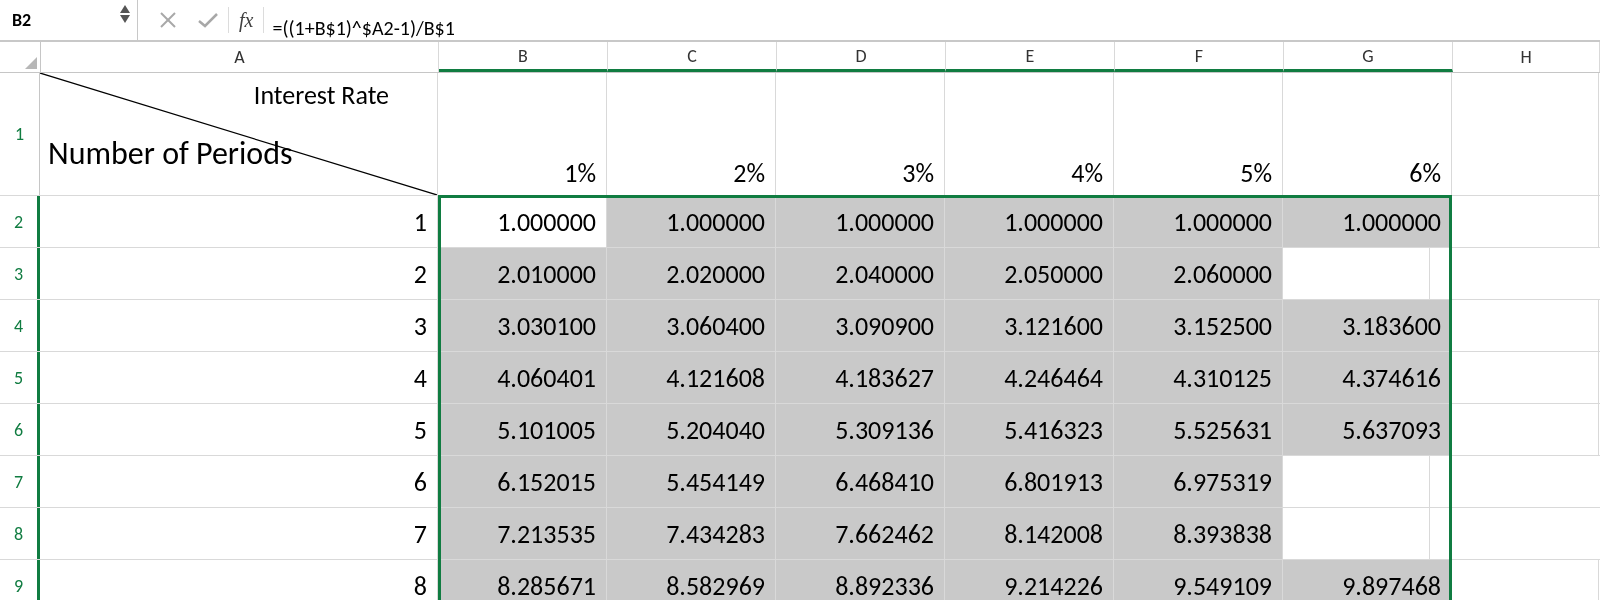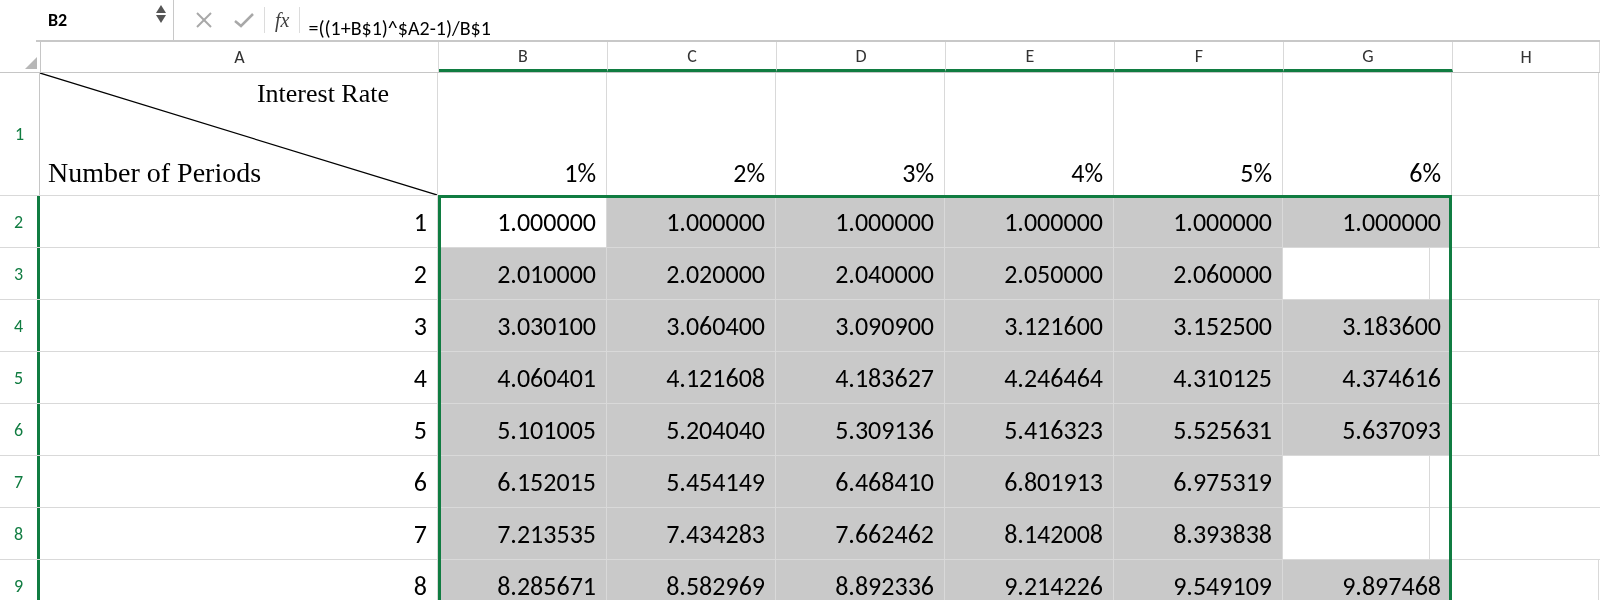--- a/index.html
+++ b/index.html
@@ -15,21 +15,20 @@
   }
 
   
   .formula-bar {
     display: flex;
     align-items: center;
     height: 40px;
     border-bottom: 2px solid #c8c8c8;
     background: #fff;
     font-size: 18px;
-    margin-left: 36px;
   }
   .name-box-wrap {
     display: flex;
     align-items: center;
     width: 138px;
     height: 100%;
     border-right: 1px solid #c8c8c8;
     padding-left: 12px;
     box-sizing: border-box;
     position: relative;
@@ -145,33 +144,32 @@
 
   
   .r1 { height: 122px; }
   .rN { height: 51px; }
 
   
   .diag-cell {
     position: relative;
     justify-content: flex-start;
     padding: 0;
-    font-family: Liberation Serif, serif;
   }
   .diag-cell .top-label{
     position:absolute;
     top: 6px;
     right: 48px;
     font-size: 26px;
   }
   .diag-cell .bottom-label{
     position:absolute;
-    bottom: 6px;
+    bottom: 22px;
     left: 8px;
-    font-size: 28px;
+    font-size: 32px;
   }
   .diag-cell svg.diag{
     position:absolute;
     left:0; top:0;
     width:100%; height:100%;
   }
 
   
   .hdr-cell {
     align-items: flex-end;

